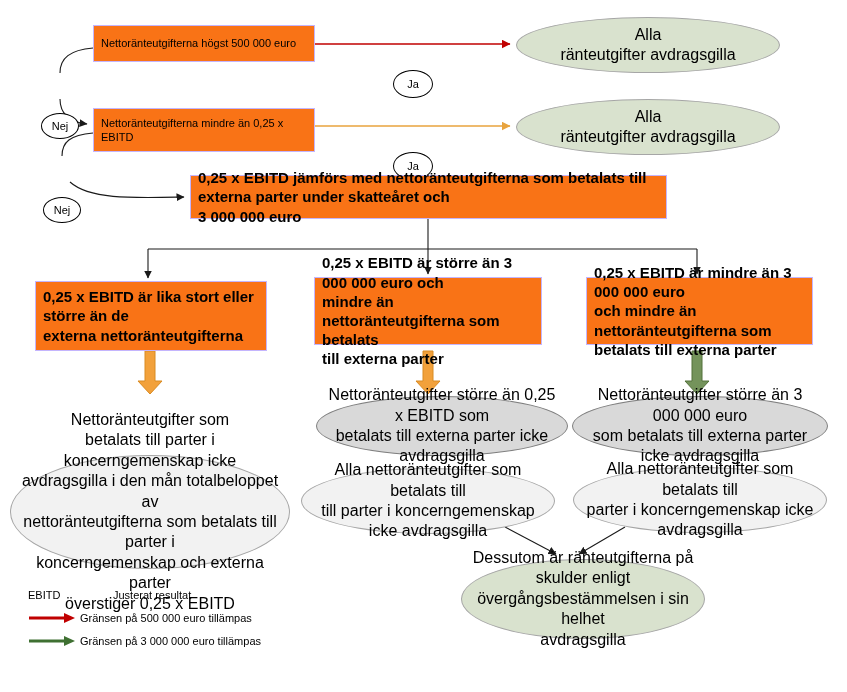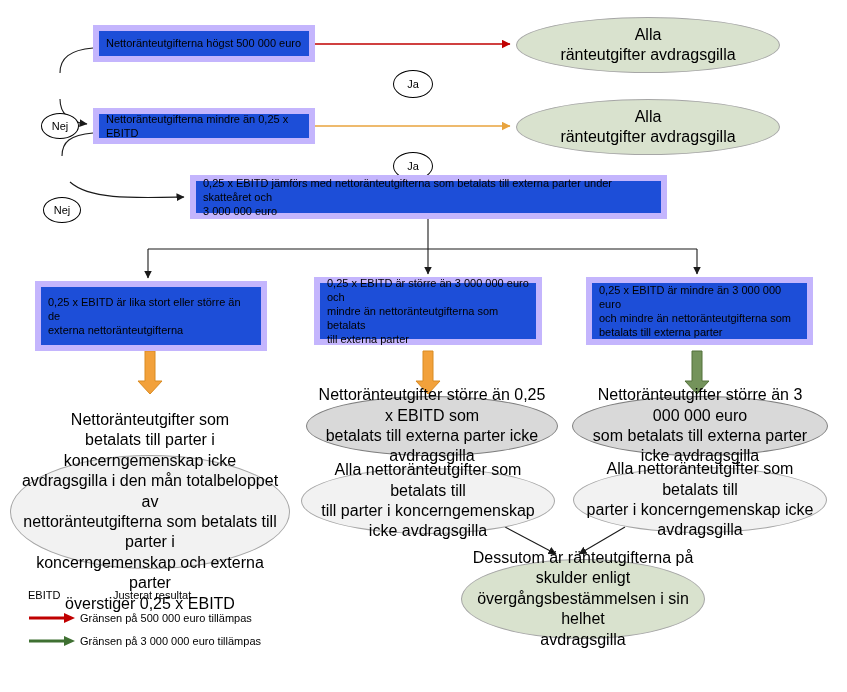--- a/index.html
+++ b/index.html
@@ -5,23 +5,23 @@
   * { margin:0; padding:0; box-sizing:border-box; }
   html,body { background:#ffffff; }
   body { font-family:"Liberation Sans", sans-serif; color:#000; }
   .canvas { position:relative; width:847px; height:692px; background:#fff; overflow:hidden; }
   svg.connectors { position:absolute; left:0; top:0; }
 
   .node { position:absolute; display:flex; align-items:center; justify-content:center; }
   .node .label { width:100%; text-align:center; white-space:pre-line; font-size:16px; line-height:1.28; }
   .node.leftalign .label { text-align:left; }
 
-  .rect { background:#1d4ed8; border:6px solid #c4b5fd; padding:2px 7px; }
+  .rect { background:#f97316; border:1px solid #c4b5fd; padding:2px 7px; }
   .rect .label { font-size:11px; }
-  .rect.small .label { font-size:11px; }
+  .rect.small .label { font-size:15px;font-weight:bold; }
 
   .oval { background:#fff; border:1px solid #000; border-radius:50%;margin-top:40px; }
   .oval .label { font-size:11px; }
 
   .ellipse { border-radius:50%; padding:2px 10px; }
   .ellipse.green { background:#d9e2ce; border:1px solid #a6a6a6; }
   .ellipse.gray  { background:#d9d9d9; border:1px solid #7f7f7f; }
   .ellipse.light { background:#f2f2f2; border:1px solid #a6a6a6; }
 
   .legend { position:absolute; left:28px; top:583px; }
@@ -81,21 +81,21 @@
 
   <div class="node ellipse green" style="left:516px;top:17px;width:264px;height:56px">
     <span class="label">Alla
 ränteutgifter avdragsgilla</span>
   </div>
 
   <div class="node oval" style="left:41px;top:73px;width:38px;height:26px">
     <span class="label">Nej</span>
   </div>
 
-  <div class="node rect leftalign" style="left:93px;top:108px;width:222px;height:36px">
+  <div class="node rect leftalign" style="left:93px;top:108px;width:222px;height:44px">
     <span class="label">Nettoränteutgifterna mindre än 0,25 x EBITD</span>
   </div>
 
   <div class="node oval" style="left:393px;top:112px;width:40px;height:28px">
     <span class="label">Ja</span>
   </div>
 
   <div class="node ellipse green" style="left:516px;top:99px;width:264px;height:56px">
     <span class="label">Alla
 ränteutgifter avdragsgilla</span>
@@ -121,21 +121,21 @@
 till externa parter</span>
   </div>
 
   <div class="node rect leftalign small" style="left:586px;top:277px;width:227px;height:68px">
     <span class="label">0,25 x EBITD är mindre än 3 000 000 euro
 och mindre än nettoränteutgifterna som
 betalats till externa parter</span>
   </div>
 
 
-  <div class="node ellipse gray" style="left:306px;top:396px;width:252px;height:60px">
+  <div class="node ellipse gray" style="left:316px;top:396px;width:252px;height:60px">
     <span class="label">Nettoränteutgifter större än 0,25 x EBITD som
 betalats till externa parter icke avdragsgilla</span>
   </div>
 
   <div class="node ellipse gray" style="left:572px;top:396px;width:256px;height:60px">
     <span class="label">Nettoränteutgifter större än 3 000 000 euro
 som betalats till externa parter icke avdragsgilla</span>
   </div>
 
   <div class="node ellipse light" style="left:10px;top:455px;width:280px;height:114px">

